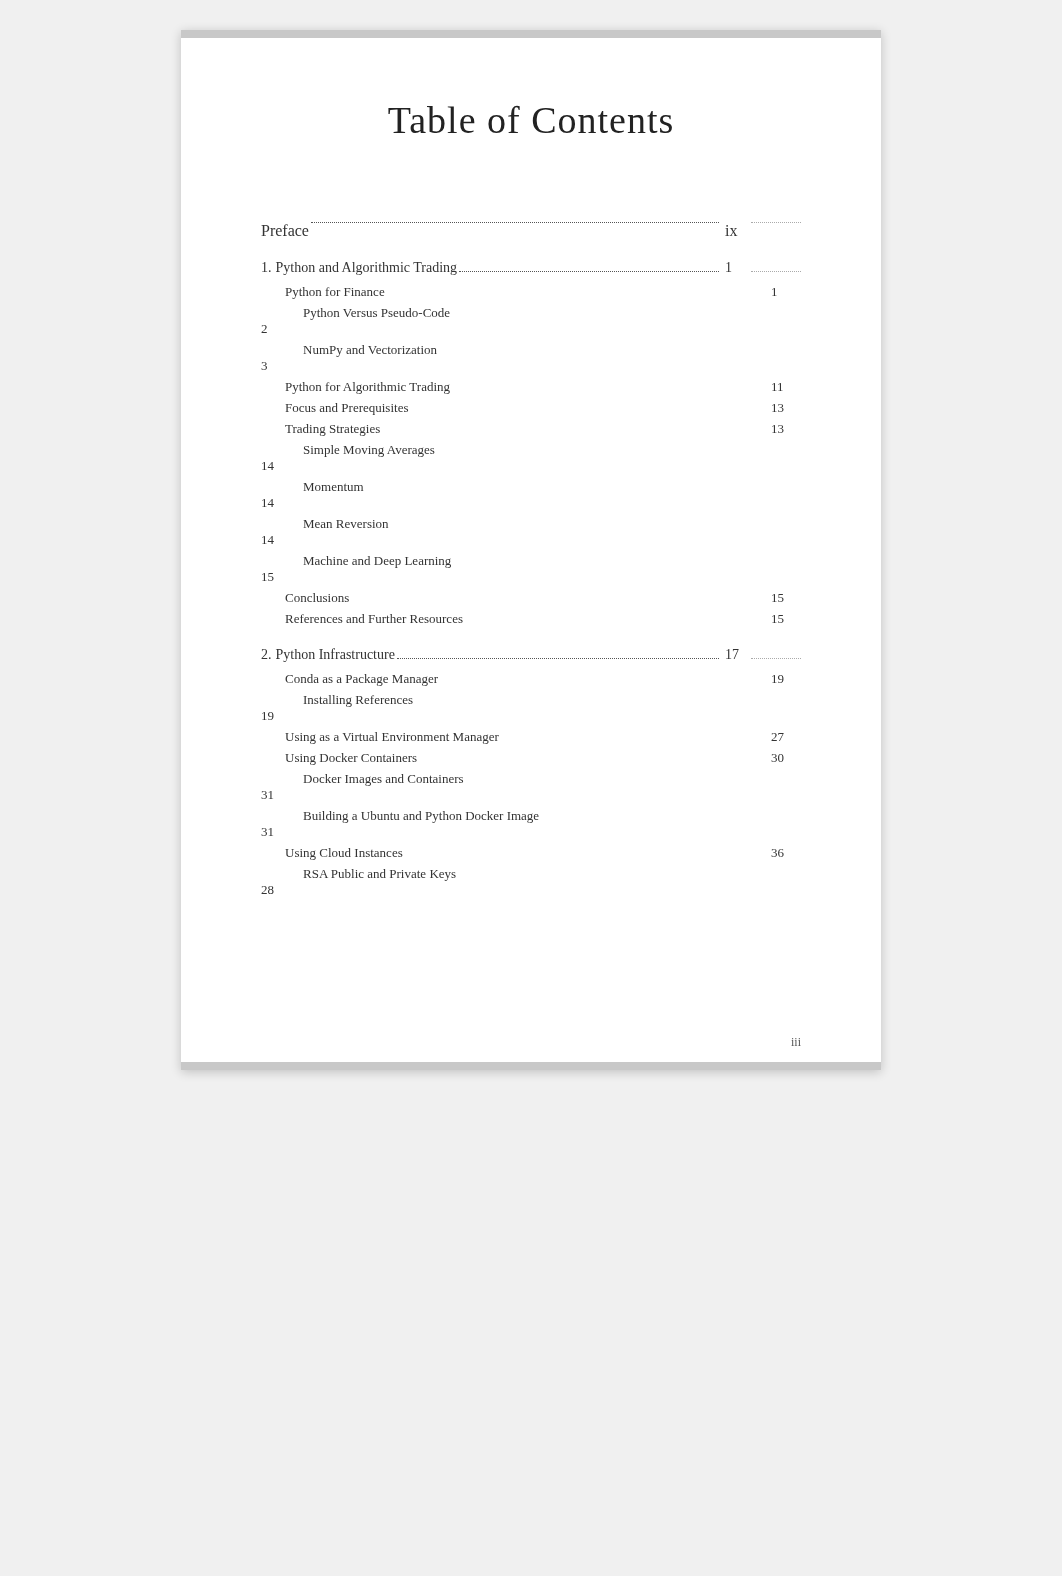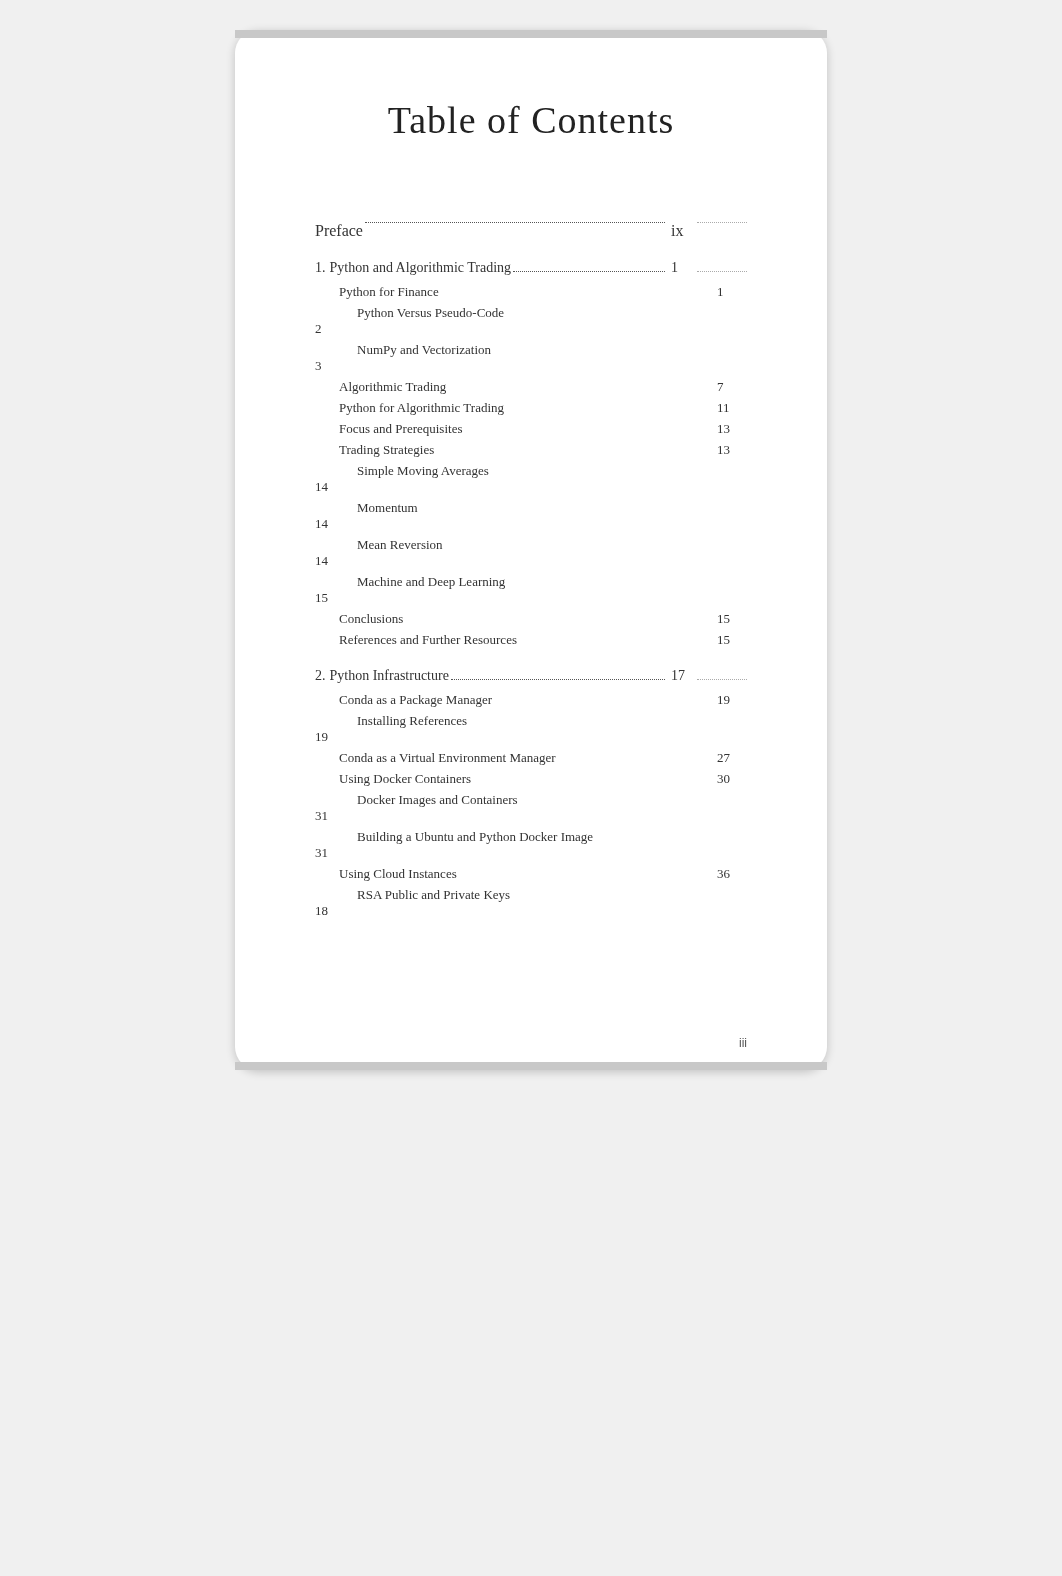--- a/index.html
+++ b/index.html
@@ -11,28 +11,27 @@
     body {
       background: #f0f0f0;
       display: flex;
       justify-content: center;
       align-items: flex-start;
       min-height: 100vh;
       font-family: Georgia, 'Times New Roman', serif;
     }
 
     .page {
-      width: 592px;
+      width: 700px;
       min-height: 1040px;
       background: #ffffff;
       margin: 30px auto;
       padding: 0;
       box-shadow: 0 2px 10px rgba(0,0,0,0.2);
       position: relative;
-      border-radius: 23px;
     }
 
     .page-top-bar {
       height: 8px;
       background: #c8c8c8;
       width: 100%;
     }
 
     .page-content {
       padding: 40px 80px 60px 80px;
@@ -144,21 +143,21 @@
       height: 8px;
       background: #c8c8c8;
     }
 
     .page-number {
       position: absolute;
       bottom: 20px;
       right: 80px;
       font-size: 12px;
       color: #555;
-      font-family: Liberation Sans, sans-serif;
+      font-family: Liberation Serif, serif;
     }
   </style>
 </head>
 <body>
 
 <div class="page">
   <div class="page-top-bar"></div>
 
   <div class="page-content">
 
@@ -191,25 +190,20 @@
         <span class="toc-subsubsection-label">Python Versus Pseudo-Code</span>
         <span class="toc-spacer"></span>
         <span class="toc-page-num">2</span>
       </div>
           <div class="toc-subsubsection">
         <span class="toc-subsubsection-label">NumPy and Vectorization</span>
         <span class="toc-spacer"></span>
         <span class="toc-page-num">3</span>
       </div>
           <div class="toc-subsection">
-        <span class="toc-subsection-label">Algorithmic Trading</span>
-        <span class="toc-spacer"></span>
-        <span class="toc-page-num">7</span>
-      </div>
-          <div class="toc-subsection">
         <span class="toc-subsection-label">Python for Algorithmic Trading</span>
         <span class="toc-spacer"></span>
         <span class="toc-page-num">11</span>
       </div>
           <div class="toc-subsection">
         <span class="toc-subsection-label">Focus and Prerequisites</span>
         <span class="toc-spacer"></span>
         <span class="toc-page-num">13</span>
       </div>
           <div class="toc-subsection">
@@ -260,21 +254,21 @@
         <span class="toc-subsection-label">Conda as a Package Manager</span>
         <span class="toc-spacer"></span>
         <span class="toc-page-num">19</span>
       </div>
           <div class="toc-subsubsection">
         <span class="toc-subsubsection-label">Installing References</span>
         <span class="toc-spacer"></span>
         <span class="toc-page-num">19</span>
       </div>
           <div class="toc-subsection">
-        <span class="toc-subsection-label">Conda as a Virtual Environment Manager</span>
+        <span class="toc-subsection-label">Using as a Virtual Environment Manager</span>
         <span class="toc-spacer"></span>
         <span class="toc-page-num">27</span>
       </div>
           <div class="toc-subsection">
         <span class="toc-subsection-label">Using Docker Containers</span>
         <span class="toc-spacer"></span>
         <span class="toc-page-num">30</span>
       </div>
           <div class="toc-subsubsection">
         <span class="toc-subsubsection-label">Docker Images and Containers</span>
@@ -287,21 +281,21 @@
         <span class="toc-page-num">31</span>
       </div>
           <div class="toc-subsection">
         <span class="toc-subsection-label">Using Cloud Instances</span>
         <span class="toc-spacer"></span>
         <span class="toc-page-num">36</span>
       </div>
           <div class="toc-subsubsection">
         <span class="toc-subsubsection-label">RSA Public and Private Keys</span>
         <span class="toc-spacer"></span>
-        <span class="toc-page-num">18</span>
+        <span class="toc-page-num">28</span>
       </div>
         </div>
       </div>
 
   </div>
 
   <div class="page-number">iii</div>
   <div class="page-bottom-bar"></div>
 </div>
 

